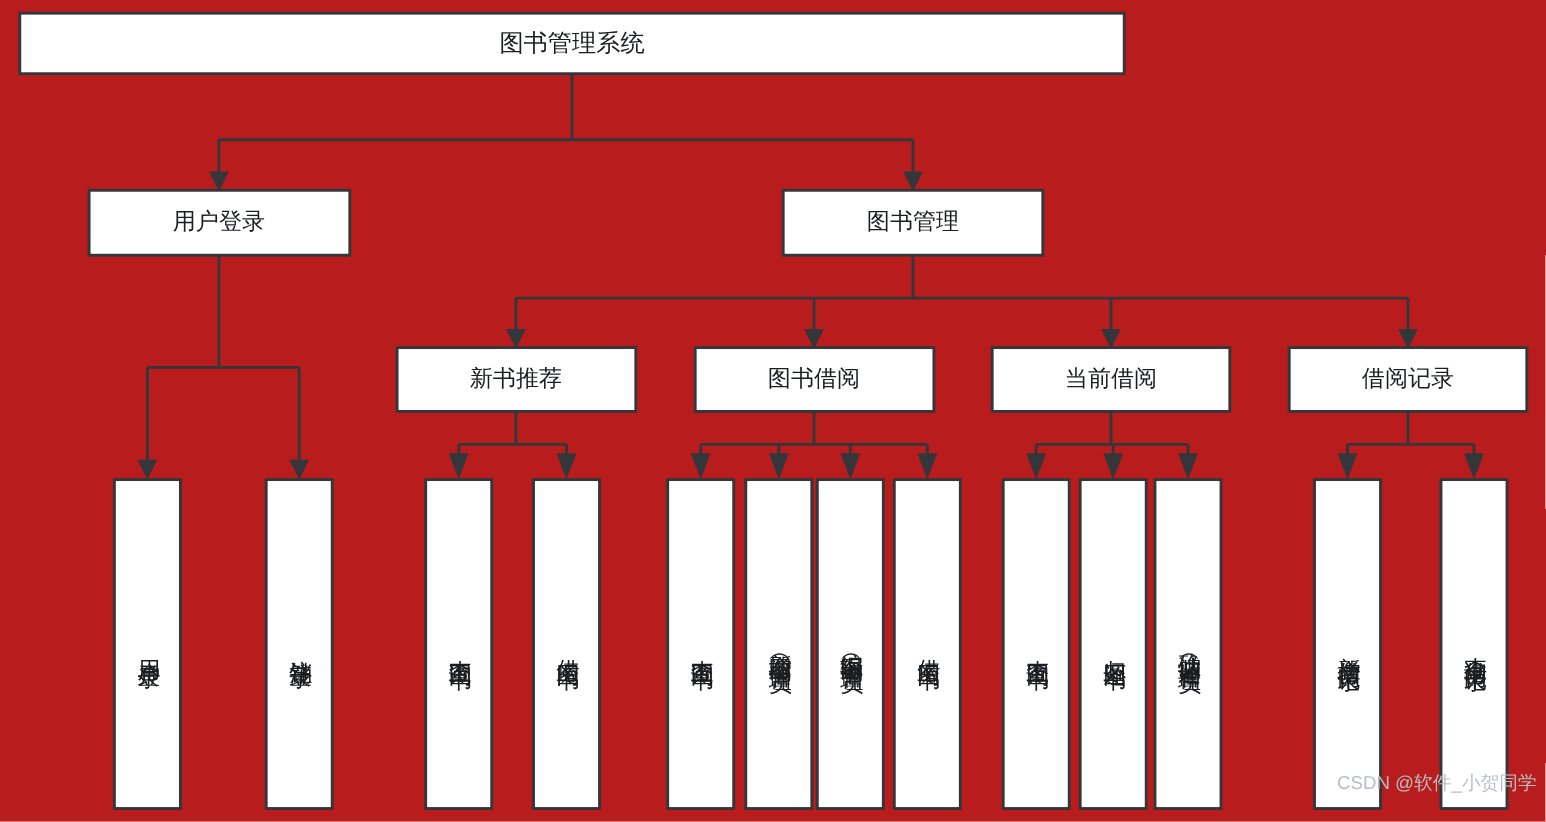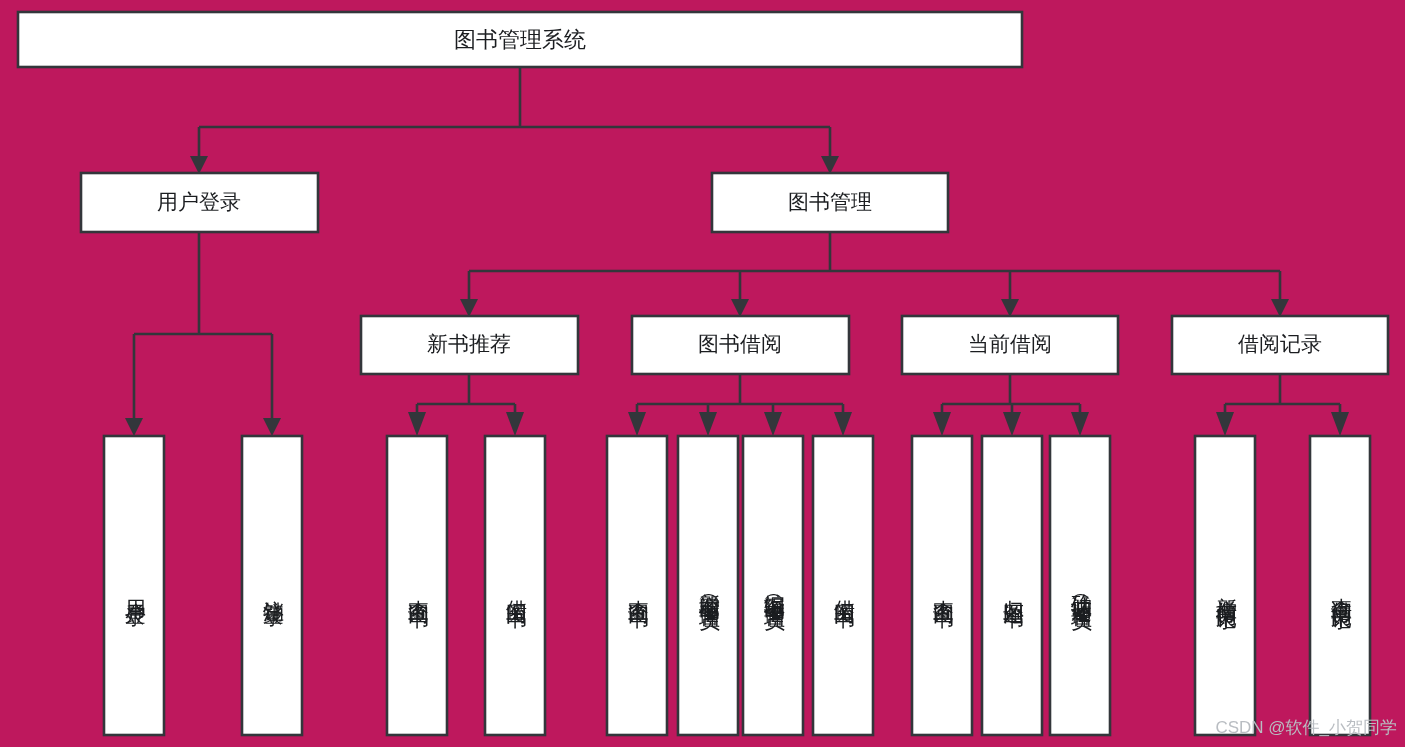--- a/index.html
+++ b/index.html
@@ -7,21 +7,21 @@
     padding: 0;
     background: #ffffff;
   }
   body {
     font-family: "Liberation Sans", "DejaVu Sans", sans-serif;
   }
   #diagram-root {
     position: relative;
     width: 1405px;
     height: 747px;
-    background: #be185d;
+    background: #b91c1c;
     overflow: hidden;
   }
   #diagram-svg {
     position: absolute;
     top: 0;
     left: 0;
     width: 1405px;
     height: 747px;
   }
   .node-box {
@@ -52,21 +52,21 @@
     stroke-width: 2.6;
     fill: none;
   }
   .arrow-head {
     fill: #33363b;
     stroke: none;
   }
   .watermark {
     position: absolute;
     right: 8px;
-    bottom: 8px;
+    bottom: 24px;
     font-family: "Liberation Sans", "DejaVu Sans", sans-serif;
     font-size: 17px;
     color: #b9bdc2;
     white-space: nowrap;
     user-select: none;
   }
 </style>
 </head>
 <body>
 

